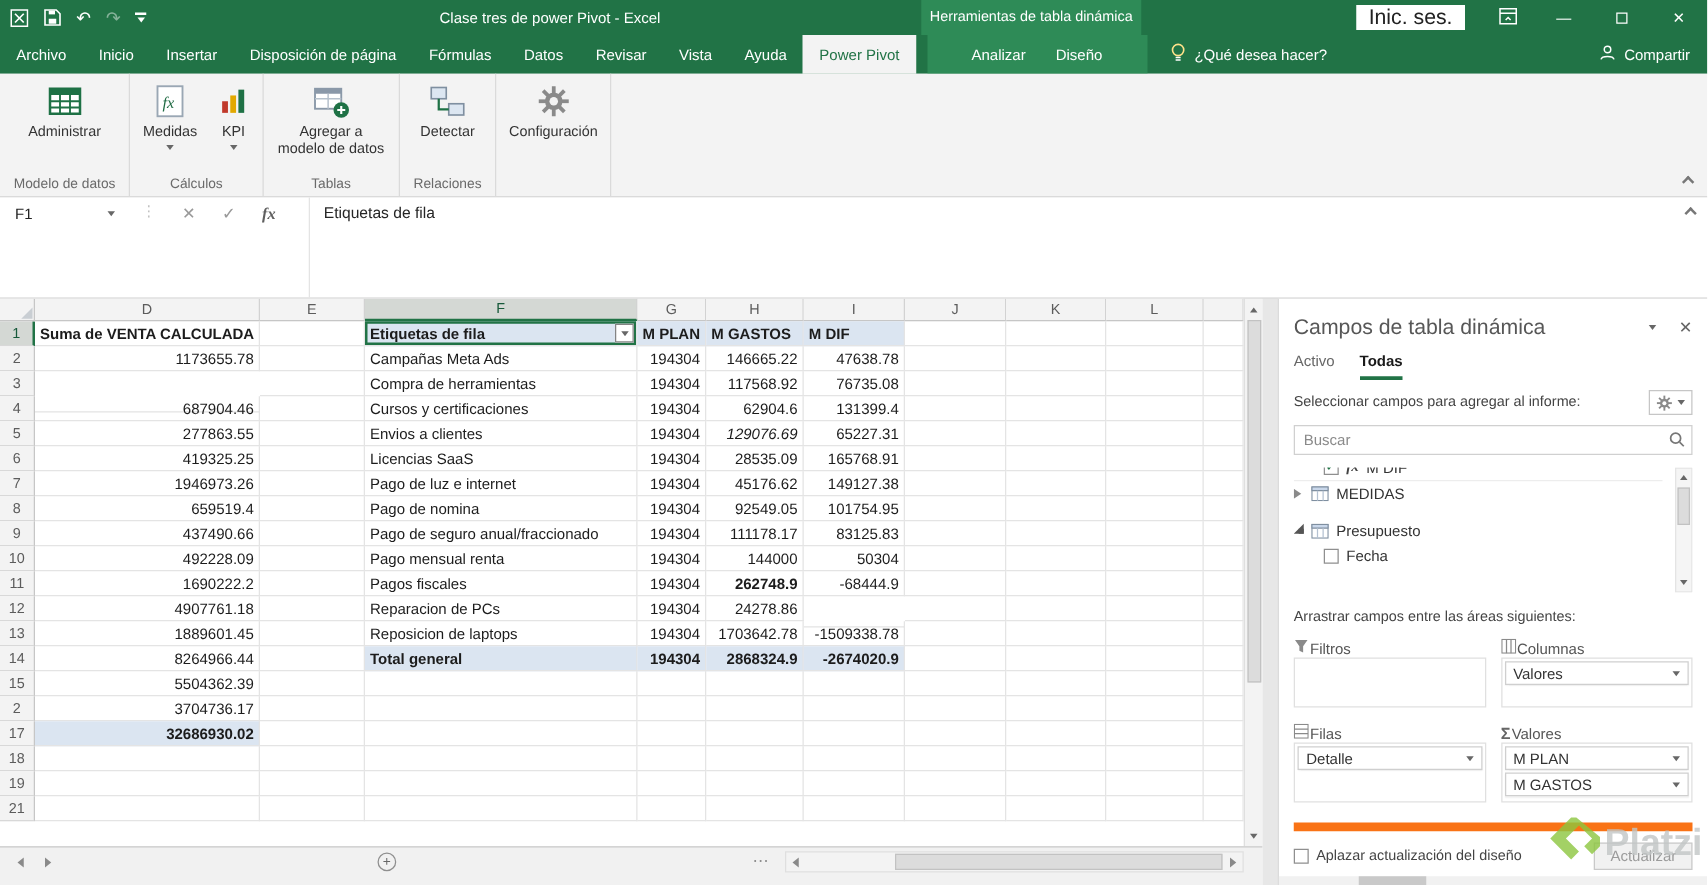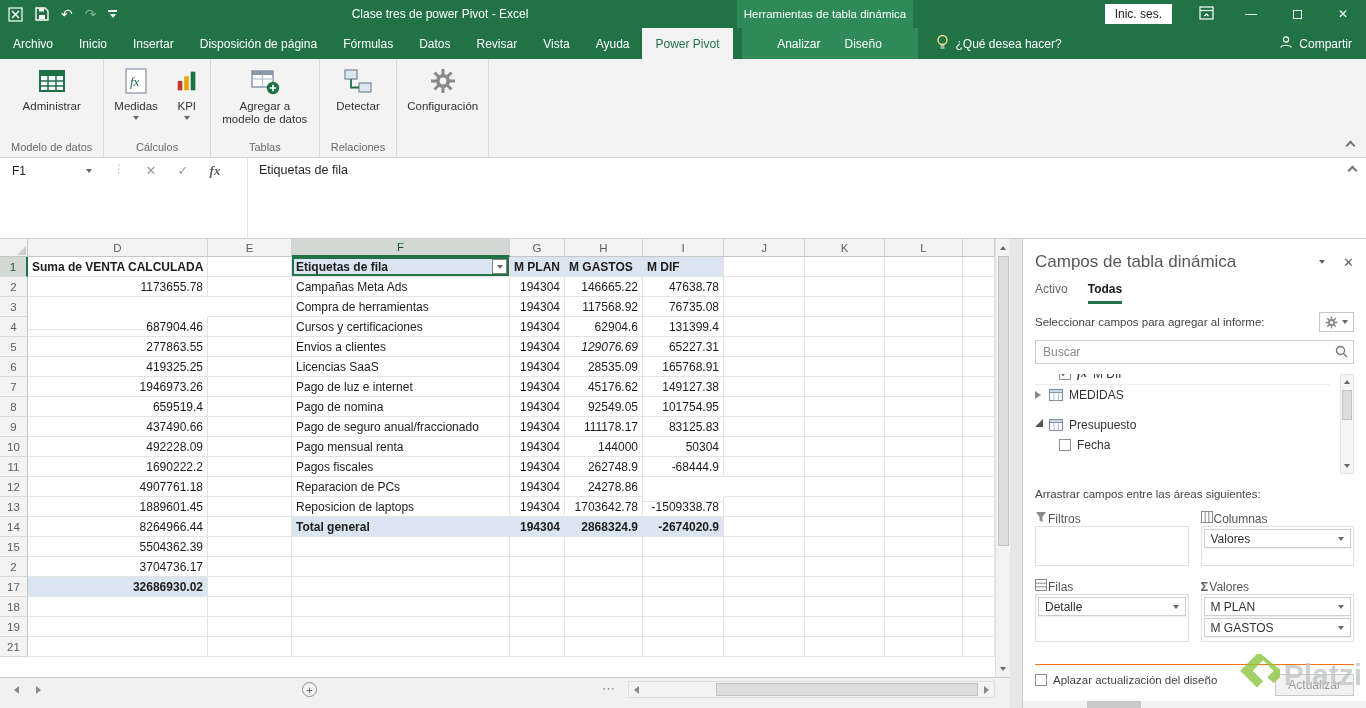--- a/index.html
+++ b/index.html
@@ -8,21 +8,21 @@
 
 
 .titlebar{position:absolute;left:0;top:0;right:0;height:28px;background:#217346;color:#fff}
 .qat{position:absolute;left:8px;top:0;height:28px;display:flex;align-items:center;gap:12px}
 .qicon{display:flex;align-items:center;justify-content:center;color:#fff;font-size:14px;line-height:1}
 .dim{opacity:.45}
 .qat-custom{display:flex;flex-direction:column;align-items:center;gap:2px}
 .qat-custom .bar{width:9px;height:0;border-top:2px solid #fff}
 .tb-title{position:absolute;left:150px;width:580px;height:28px;display:flex;align-items:center;justify-content:center;font-size:12px}
 .ctx-head{position:absolute;left:737px;width:176px;height:28px;background:#2e8b57;display:flex;align-items:center;justify-content:center;font-size:11.5px;white-space:nowrap}
-.signin{position:absolute;right:194px;top:4px;height:20px;background:#fff;color:#222;font-size:12px;display:flex;align-items:center;padding:10px 10px}
+.signin{position:absolute;right:194px;top:4px;height:20px;background:#fff;color:#222;font-size:17px;display:flex;align-items:center;padding:10px 10px}
 .tb-apps{position:absolute;right:152px;top:6px;display:flex}
 .win{position:absolute;right:0;top:0;display:flex}
 .wbtn{width:46px;height:28px;display:flex;align-items:center;justify-content:center;font-size:12px}
 .max-box{width:9px;height:9px;border:1px solid #fff;display:inline-block}
 
 
 .tabrow{position:absolute;left:0;top:28px;right:0;height:31px;background:#217346;display:flex;align-items:stretch;color:#fff;font-size:12px}
 .tab{display:flex;align-items:center;padding:0 13px;white-space:nowrap}
 .tabs-main{display:flex}
 .active-tab{background:#f3f3f3;color:#217346}
@@ -132,21 +132,21 @@
 .fls-up{position:absolute;top:1px;left:0;width:12px;height:12px;display:flex;align-items:center;justify-content:center}
 .fls-down{position:absolute;bottom:1px;left:0;width:12px;height:12px;display:flex;align-items:center;justify-content:center}
 .fls-thumb{position:absolute;left:1px;top:15px;width:10px;height:30px;background:#dcdcdc;border:1px solid #c2c2c2}
 .drag-label{padding:14px 12px 8px;font-size:11.5px;color:#444}
 .pane-areas{display:grid;grid-template-columns:1fr 1fr;column-gap:12px;row-gap:10px;padding:0 12px}
 .area-h{display:flex;align-items:flex-end;gap:1px;height:18px;color:#555;font-size:12px}
 .area-box{border:1px solid #e0e0e0;background:#fff;height:40px;padding:2px;display:flex;flex-direction:column;gap:2px}
 .area:nth-child(3) .area-box,.area:nth-child(4) .area-box{height:48px}
 .chip{height:19px;border:1px solid #cfcfcf;background:#fff;box-shadow:0 1px 1px rgba(0,0,0,.06);display:flex;align-items:center;justify-content:space-between;padding:0 6px;font-size:12px;color:#333}
 .sigma{font-size:13px;color:#666;font-weight:bold}
-.pane-footer{position:absolute;left:12px;right:12px;bottom:12px;display:flex;align-items:flex-start;justify-content:space-between;border-top:1px solid #f97316;padding-top:9px}
+.pane-footer{position:absolute;left:12px;right:12px;bottom:12px;display:flex;align-items:center;justify-content:space-between;border-top:7px solid #f97316;padding-top:9px}
 .defer{display:flex;align-items:center;gap:6px;font-size:11.5px;color:#444}
 .update-btn{border:1px solid #c9c9c9;background:#f1f1f1;color:#9b9b9b;font-size:12px;padding:3px 12px;font-family:inherit}
 .pane-hscroll{position:absolute;left:0;right:0;bottom:0;height:7px;background:#f1f1f1}
 .ph-thumb{position:absolute;left:64px;width:54px;top:0;height:7px;background:#c9c9c9}
 .watermark{position:absolute;right:4px;bottom:10px;display:flex;align-items:center;gap:4px;opacity:.8;pointer-events:none;z-index:4}
 .wm-text{font-size:30px;font-weight:bold;color:#c2c6c6}
 </style>
 </head>
 <body>
 
@@ -601,21 +601,21 @@
           <div class="g-c num" style="width: 180px;">
             <span>1690222.2</span>
           </div>
           <div class="g-c" style="width: 84px;"></div>
           <div class="g-c" style="width: 218px;">
             <span>Pagos fiscales</span>
           </div>
           <div class="g-c num" style="width: 55px;">
             <span>194304</span>
           </div>
-          <div class="g-c num" style="width: 78px;">
+          <div class="g-c num" style="width: 78px; font-weight: bold;">
             <span>262748.9</span>
           </div>
           <div class="g-c num" style="width: 81px;">
             <span>-68444.9</span>
           </div>
           <div class="g-c" style="width: 81px;"></div>
           <div class="g-c" style="width: 80px;"></div>
           <div class="g-c" style="width: 78px;"></div>
           <div class="g-c" style="width: 32px;"></div>
         </div>

